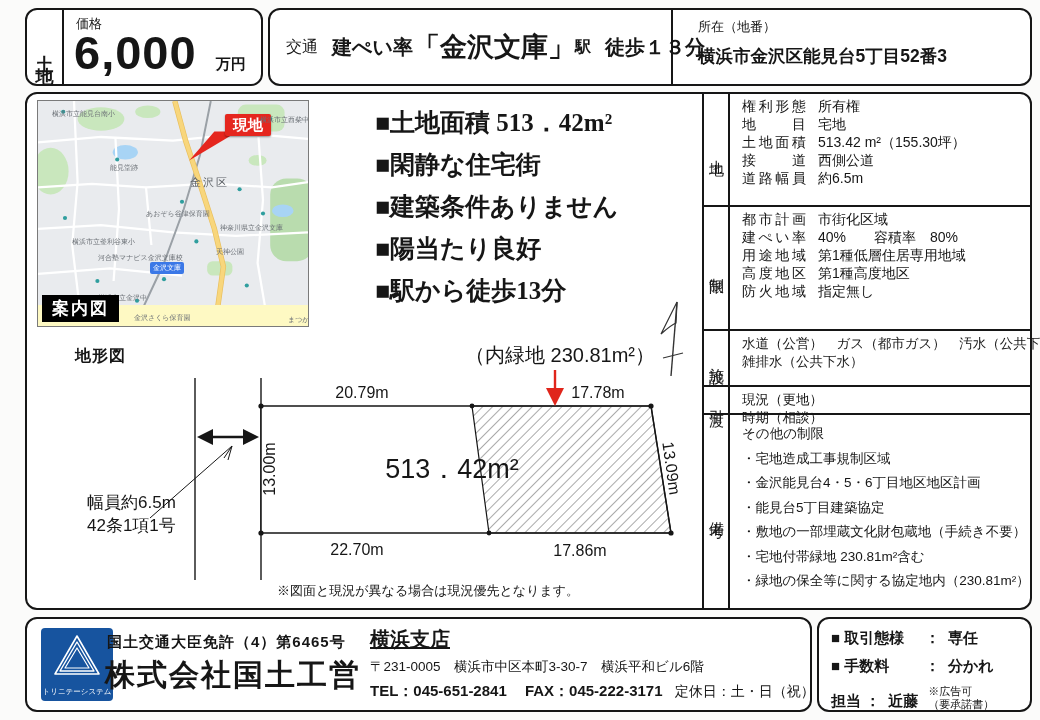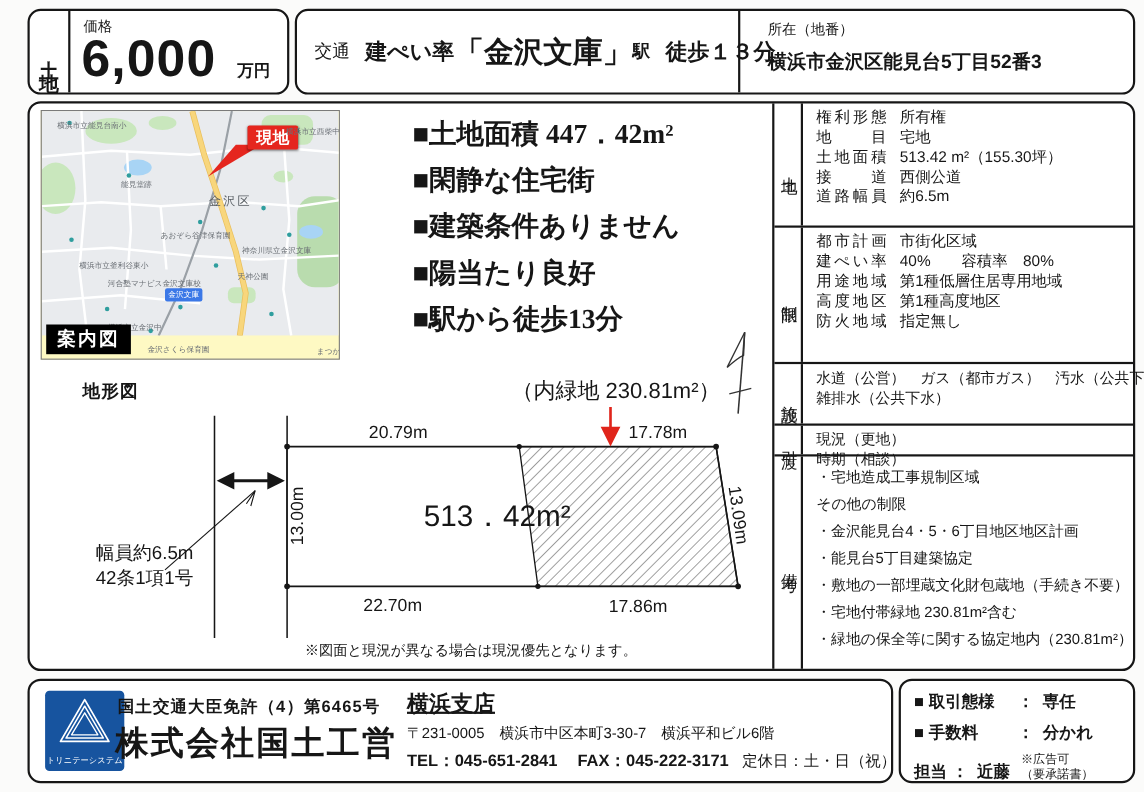--- a/index.html
+++ b/index.html
@@ -186,21 +186,21 @@
       <span class="map-label" style="left:182px; top:122px;">神奈川県立金沢文庫</span>
       <span class="map-label" style="left:178px; top:146px;">天神公園</span>
       <span class="map-label" style="left:60px; top:192px;">横浜市立金沢中</span>
       <span class="map-label" style="left:96px; top:212px;">金沢さくら保育園</span>
       <span class="map-label" style="left:250px; top:214px;">まつかぜ公園</span>
       <span class="station-tag">金沢文庫</span>
       <div class="map-caption">案内図</div>
     </div>
 
     <div class="features">
-      <div class="feature-line">■土地面積 447．42m²</div>
+      <div class="feature-line">■土地面積 513．42m²</div>
       <div class="feature-line">■閑静な住宅街</div>
       <div class="feature-line">■建築条件ありません</div>
       <div class="feature-line">■陽当たり良好</div>
       <div class="feature-line">■駅から徒歩13分</div>
     </div>
 
     <svg class="north" viewBox="0 0 50 92">
       <line x1="28" y1="8" x2="22" y2="82" stroke="#333" stroke-width="1.4"></line>
       <path d="M28,8 L12,40 Q22,31 27,29 Z" fill="none" stroke="#333" stroke-width="1.2"></path>
       <line x1="14" y1="64" x2="34" y2="59" stroke="#333" stroke-width="1.2"></line>
@@ -320,22 +320,22 @@
         <div class="sec-label">引渡</div>
         <div class="sec-body">
           <div class="pline">現況（更地）</div>
           <div class="pline">時期（相談）</div>
         </div>
       </div>
 
       <div class="sec sec-biko" style="flex:1;">
         <div class="sec-label">備考</div>
         <div class="sec-body">
+          <div class="pline">その他の制限</div>
           <div class="pline">・宅地造成工事規制区域</div>
-          <div class="pline">その他の制限</div>
           <div class="pline">・金沢能見台4・5・6丁目地区地区計画</div>
           <div class="pline">・能見台5丁目建築協定</div>
           <div class="pline">・敷地の一部埋蔵文化財包蔵地（手続き不要）</div>
           <div class="pline">・宅地付帯緑地 230.81m²含む</div>
           <div class="pline">・緑地の保全等に関する協定地内（230.81m²）</div>
         </div>
       </div>
 
     </div>
   </div>

